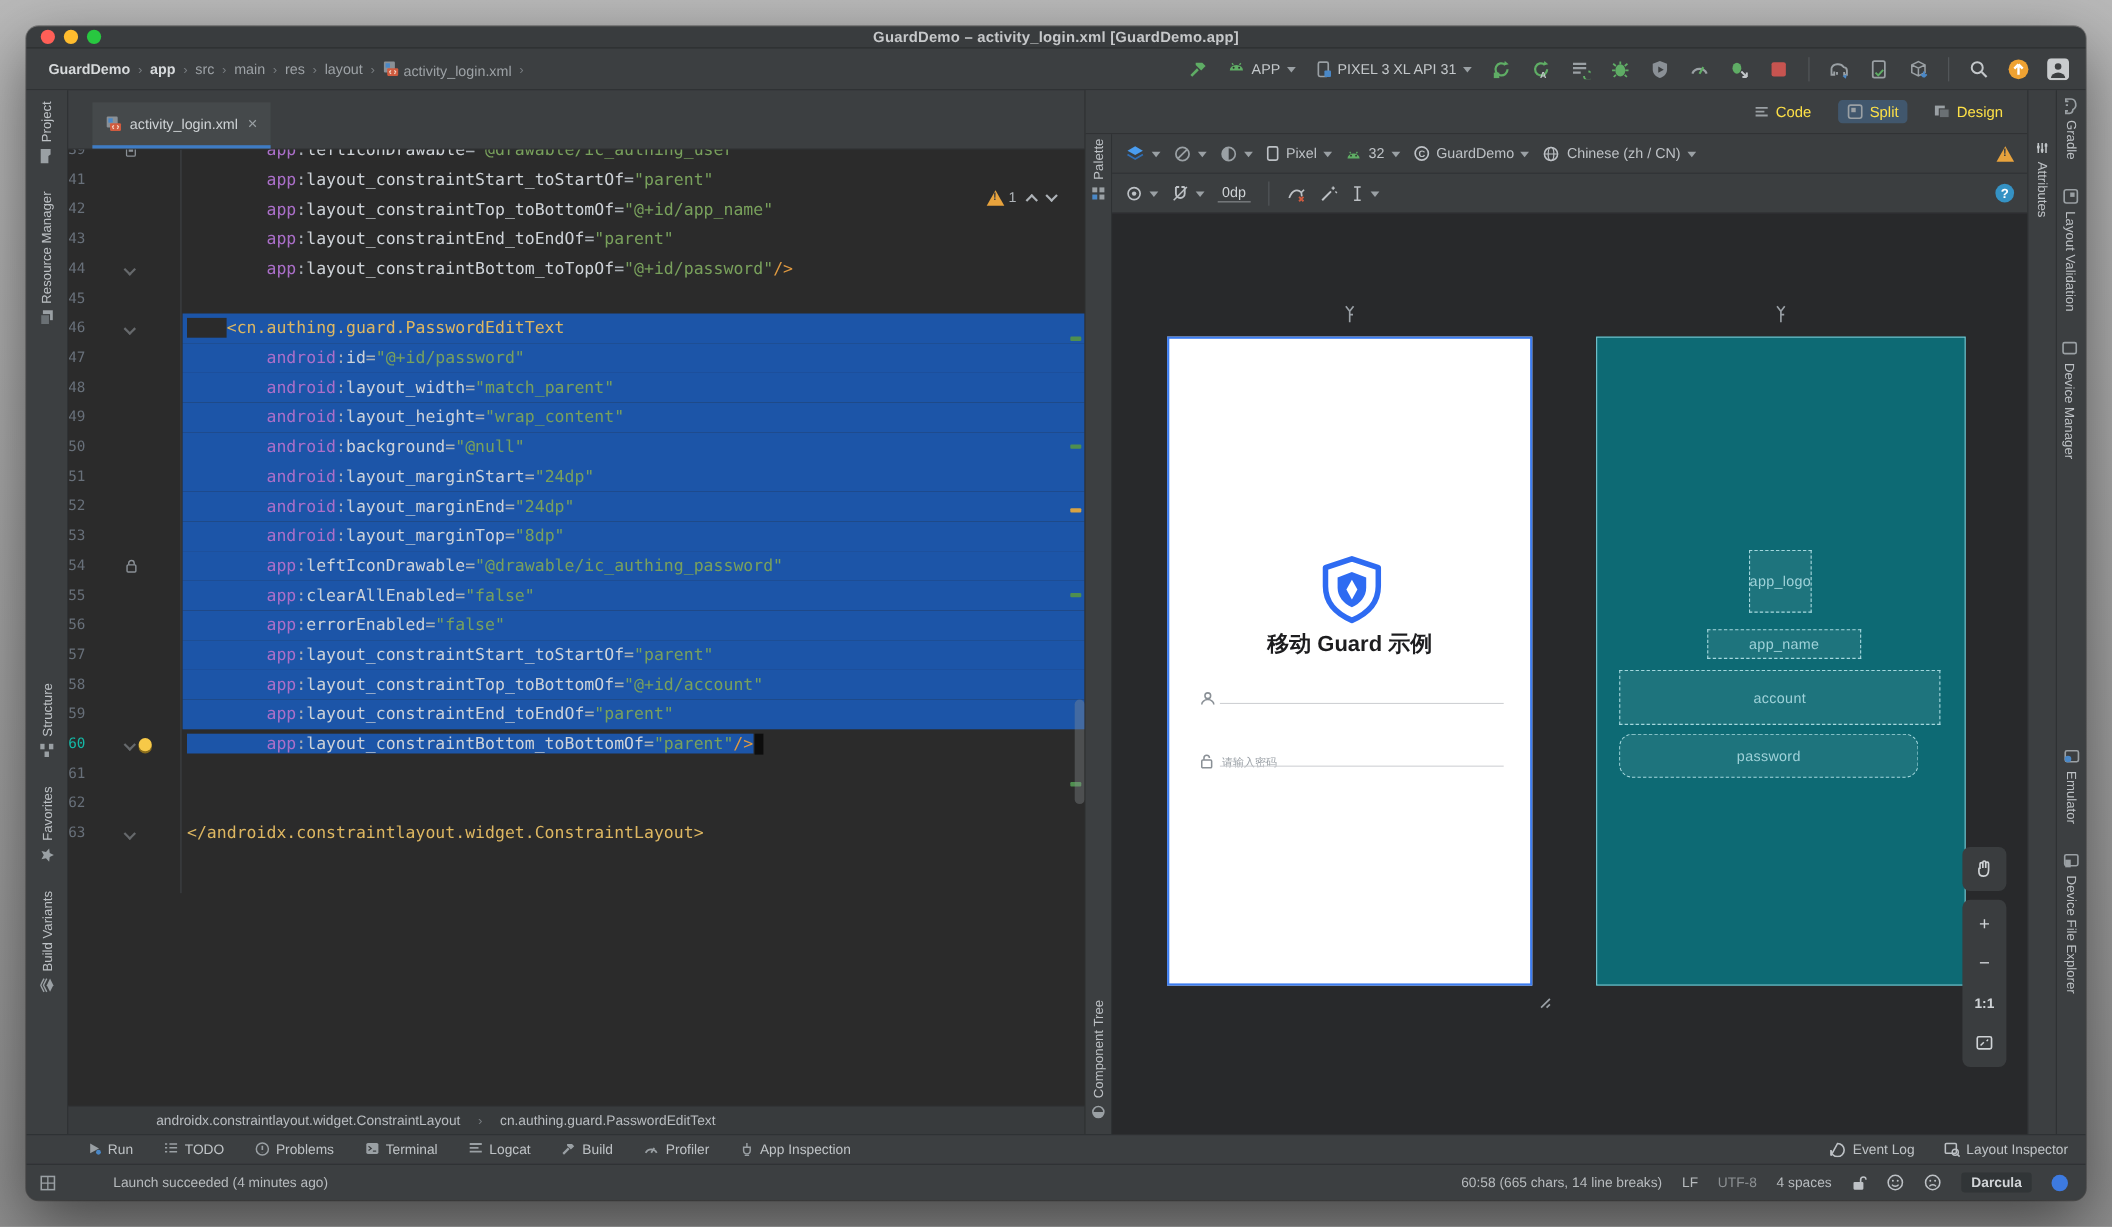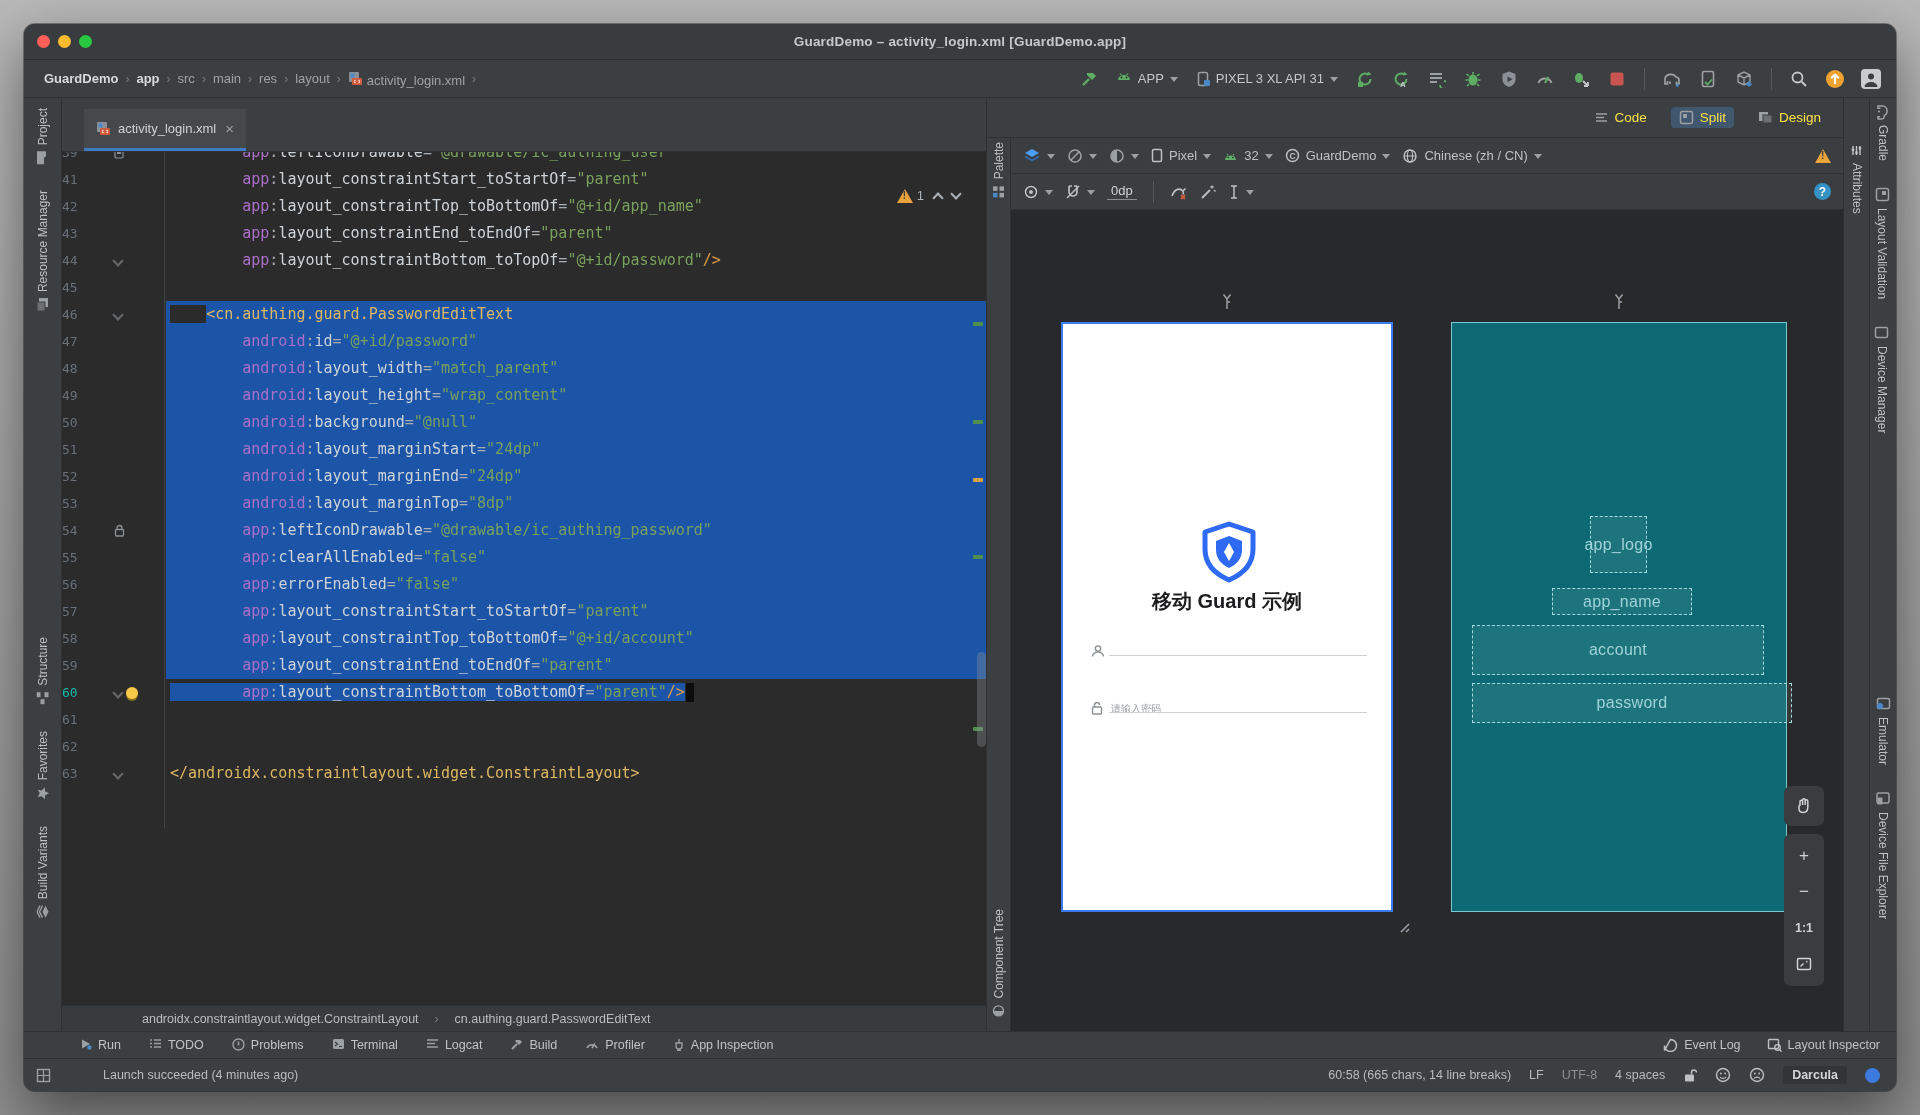--- a/index.html
+++ b/index.html
@@ -4,21 +4,21 @@
 <style>
   * { margin:0; padding:0; box-sizing:border-box; }
   html,body { width:1920px; height:1115px; overflow:hidden; }
   body { background:linear-gradient(#b9b9b9,#8e8e8e); font-family:"Liberation Sans", sans-serif; }
   .stage { position:relative; width:1920px; height:1115px; }
   .window { position:absolute; left:24px; top:24px; width:1872px; height:1067px;
             background:#3c3f41; border-radius:11px; overflow:hidden;
             box-shadow:0 22px 60px rgba(0,0,0,.5), 0 0 0 1px rgba(0,0,0,.35); display:flex; flex-direction:column; }
 
   
-  .titlebar { height:36px; flex:none; background:#393c3e; border-bottom:1px solid #2c2e30; position:relative;
+  .titlebar { height:20px; flex:none; background:#393c3e; border-bottom:1px solid #2c2e30; position:relative;
               display:flex; align-items:center; }
   .lights { position:absolute; left:13px; top:0; height:100%; display:flex; align-items:center; gap:8px; }
   .light { width:13px; height:13px; border-radius:50%; }
   .light.r { background:#ff5f57; } .light.y { background:#febc2e; } .light.g { background:#28c840; }
   .wtitle { margin:0 auto; font-size:13.5px; font-weight:bold; color:#c6c8ca; letter-spacing:.2px; }
 
   
   .toolbar { height:38px; flex:none; display:flex; align-items:center; padding:0 12px 0 20px; background:#3c3f41;
              border-bottom:1px solid #2e3133; }
   .crumbs { display:flex; align-items:center; gap:7px; font-size:13px; color:#9da2a6; white-space:nowrap; }
@@ -93,21 +93,21 @@
   .mright { margin-left:auto; }
   .help-circle { width:17px; height:17px; border-radius:50%; background:#3592c4; color:#fff; font-size:12px; font-weight:bold;
                  display:flex; align-items:center; justify-content:center; }
   .margin-chip { border-bottom:1px solid #8a8e91; padding:0 4px 1px; color:#cfd3d6; }
   .canvas { flex:1; position:relative; background:#28292b; min-height:0; }
   .pin { position:absolute; width:14px; height:18px; }
   .phone-white { position:absolute; left:50px; top:112px; width:332px; height:590px; background:#fff;
                  border:2px solid #3c7cf0; }
   .phone-bp { position:absolute; left:440px; top:112px; width:336px; height:590px; background:#0d6a74; border:1px solid #79c7d1; }
   .bp-box { position:absolute; border:1px dashed #a5d8de; background:rgba(255,255,255,.07); color:#9fd2d9;
-            font-size:16px; display:flex; align-items:center; justify-content:center; letter-spacing:.3px; }
+            font-size:13px; display:flex; align-items:center; justify-content:center; letter-spacing:.3px; }
   .shield { position:absolute; left:138px; top:197px; width:56px; height:56px; }
   .app-title { position:absolute; left:0; right:0; top:264px; text-align:center; font-size:20px; font-weight:bold; color:#1d1d1f; }
   .field-row { position:absolute; left:0; right:0; }
   .field-line { position:absolute; left:46px; right:24px; height:1px; background:#cfd1d4; }
   .field-ph { position:absolute; left:48px; top:-10px; font-size:10px; color:#9aa0a6; }
   .field-ic { position:absolute; left:27px; top:-12px; }
   .resize-handle { position:absolute; left:384px; top:708px; }
   .zoom-pan { position:absolute; left:773px; top:576px; width:40px; height:40px; border-radius:7px; background:#3a3d3f;
               display:flex; align-items:center; justify-content:center; }
   .zoom-stack { position:absolute; left:773px; top:624px; width:40px; border-radius:7px; background:#3a3d3f;
@@ -743,21 +743,21 @@
               <span class="resize-handle ic">
                   <svg width="16" height="16" viewBox="0 0 16 16" fill="none">
                     <path d="M14 6 L6 14 M14 11 L11 14" stroke="#9aa0a6" stroke-width="1.6"></path>
                   </svg>
                 </span>
 
               <div class="phone-bp" id="blueprint">
                   <div class="bp-box" style="left: 138px; top: 193px; width: 57px; height: 57px;">app_logo</div>
                   <div class="bp-box" style="left: 100px; top: 265px; width: 140px; height: 27px;">app_name</div>
                   <div class="bp-box" style="left: 20px; top: 302px; width: 292px; height: 50px;">account</div>
-                  <div class="bp-box" style="left: 20px; top: 360px; width: 320px; height: 40px;">password</div>
+                  <div class="bp-box" style="left: 20px; top: 360px; width: 272px; height: 40px; border-radius: 12px;">password</div>
                 </div>
 
               <div class="zoom-pan">
                   <span class="ic">
                     <svg width="18" height="18" viewBox="0 0 18 18" fill="none">
                       <path d="M5 9 V4.5 a1.3 1.3 0 0 1 2.6 0 V8 M7.6 8 V3 a1.3 1.3 0 0 1 2.6 0 v5 M10.2 8 V4 a1.3 1.3 0 0 1 2.6 0 v6 c0 3-1.5 5.5-4.5 5.5 S4 14 4 11.5 V9 a1.2 1.2 0 0 1 1-1" stroke="#cfd3d6" stroke-width="1.5"></path>
                     </svg>
                   </span>
                 </div>
               <div class="zoom-stack">

